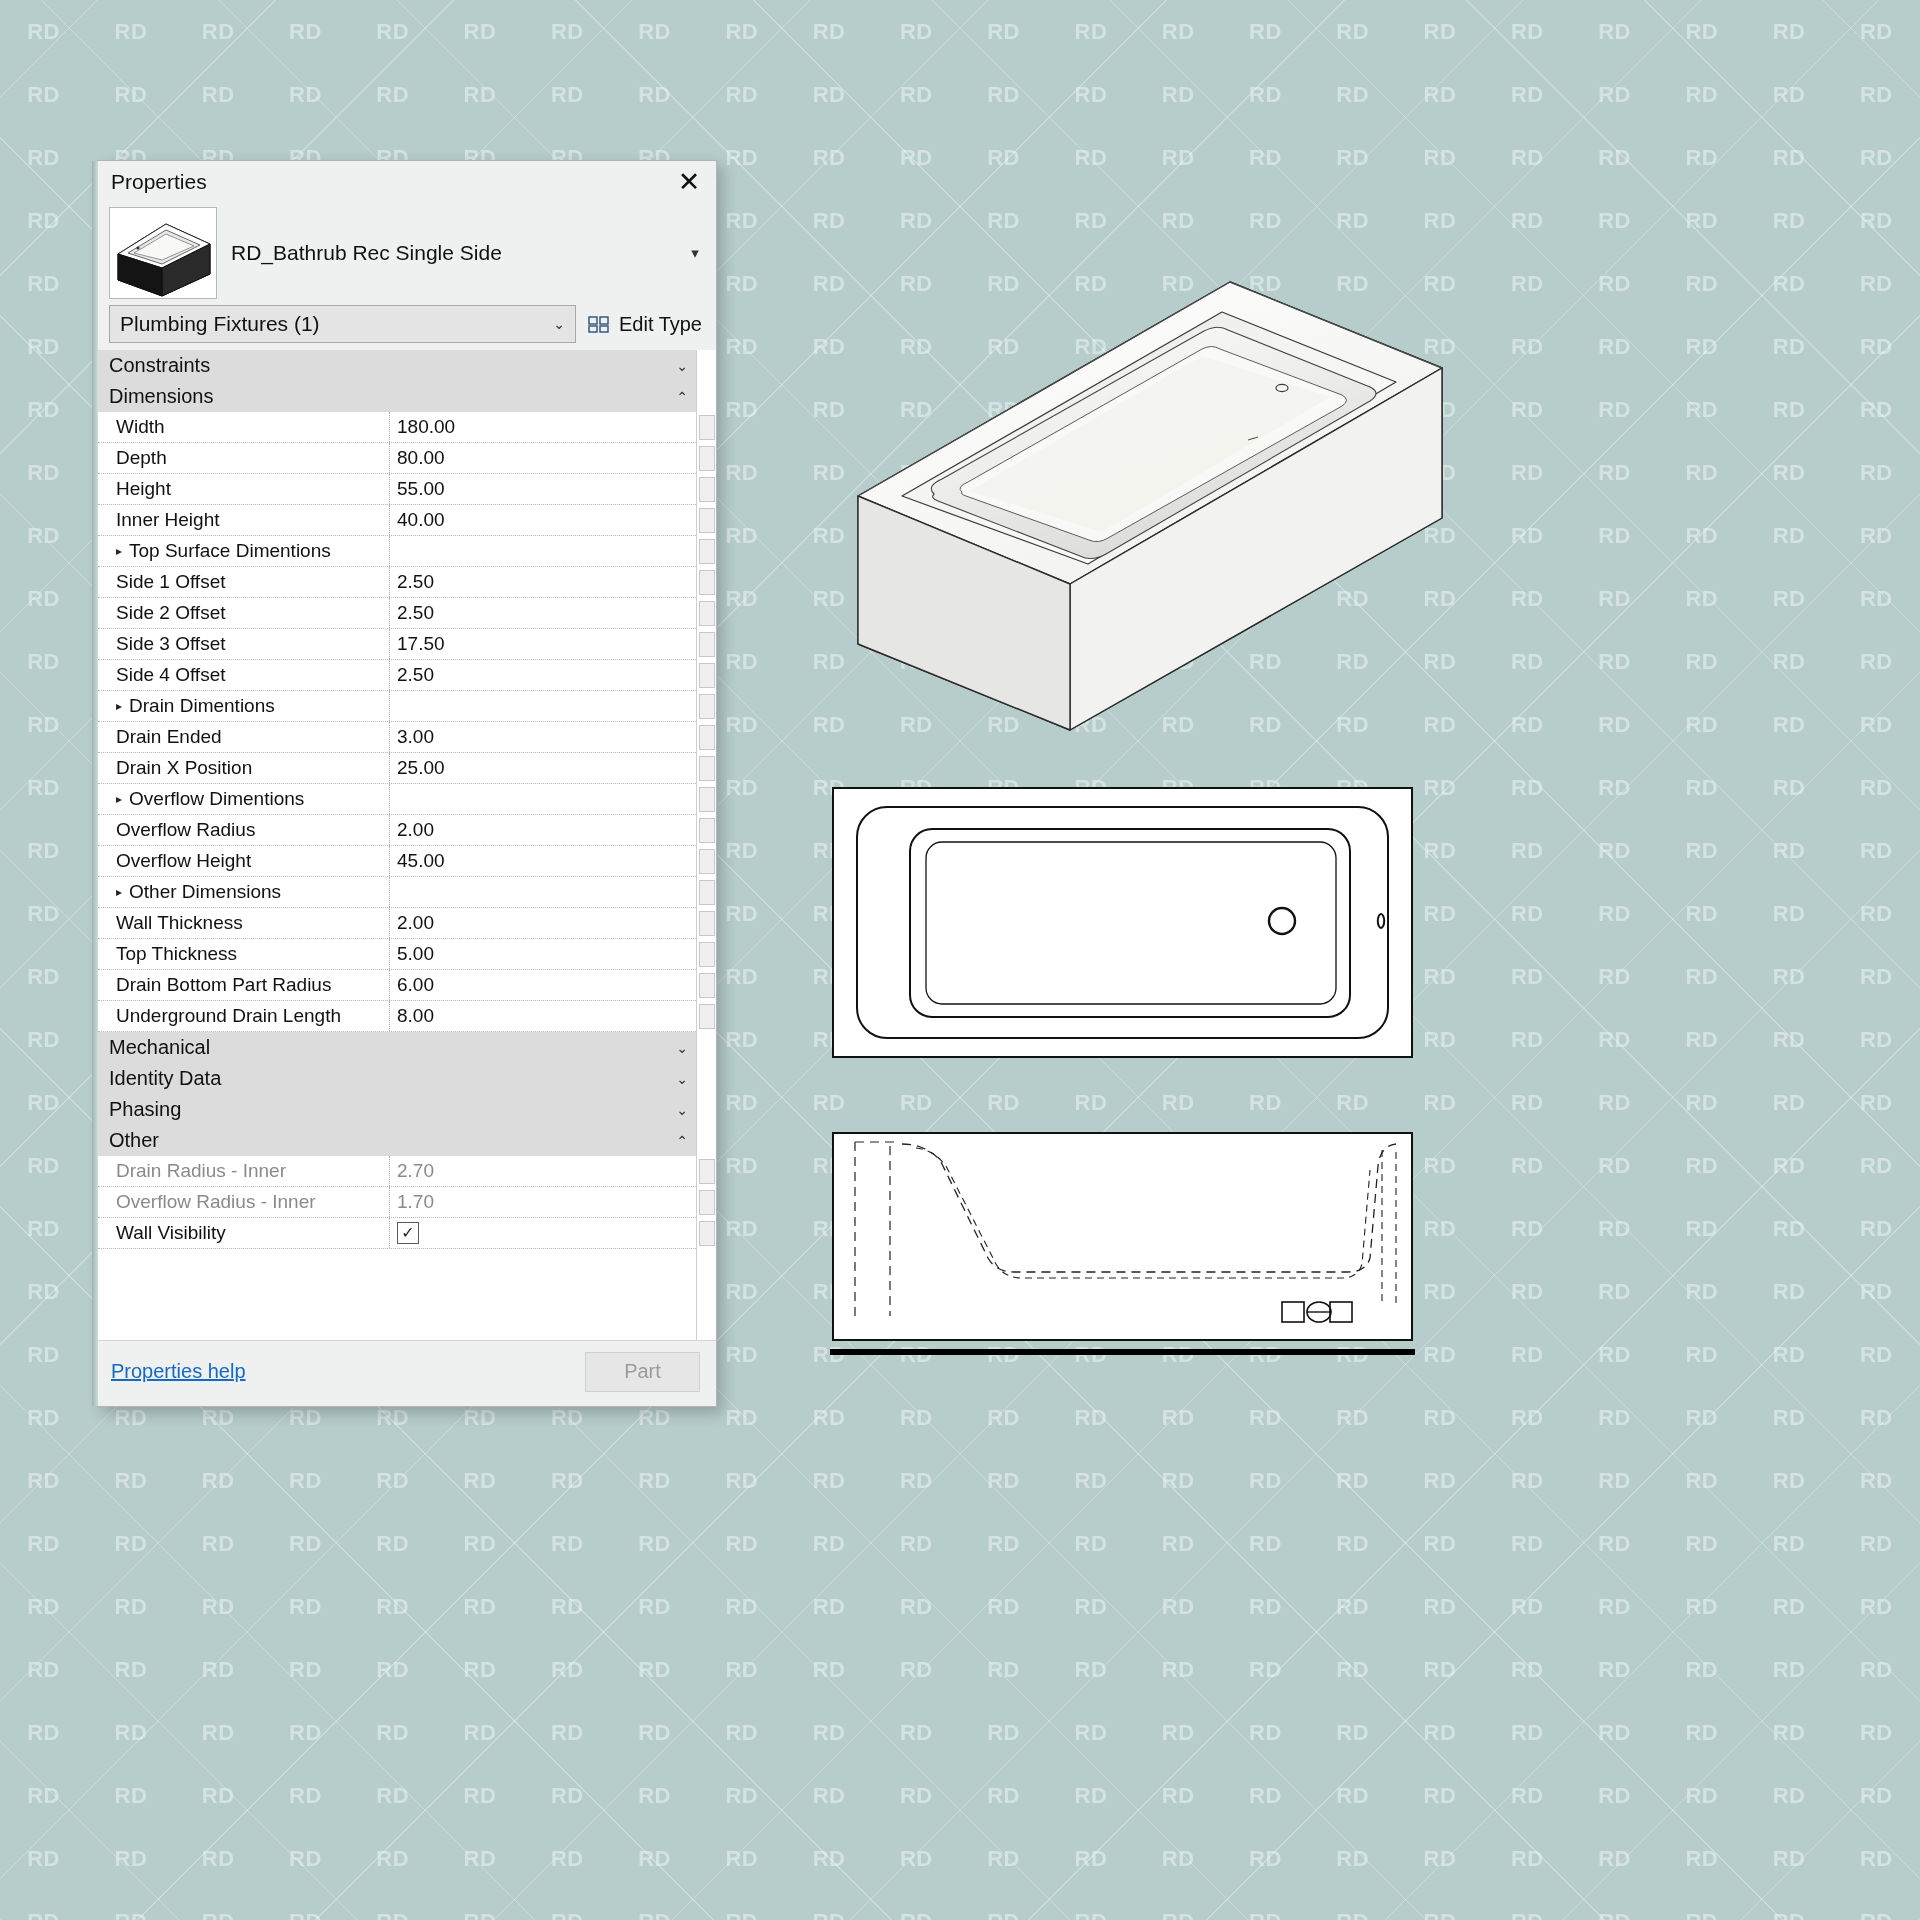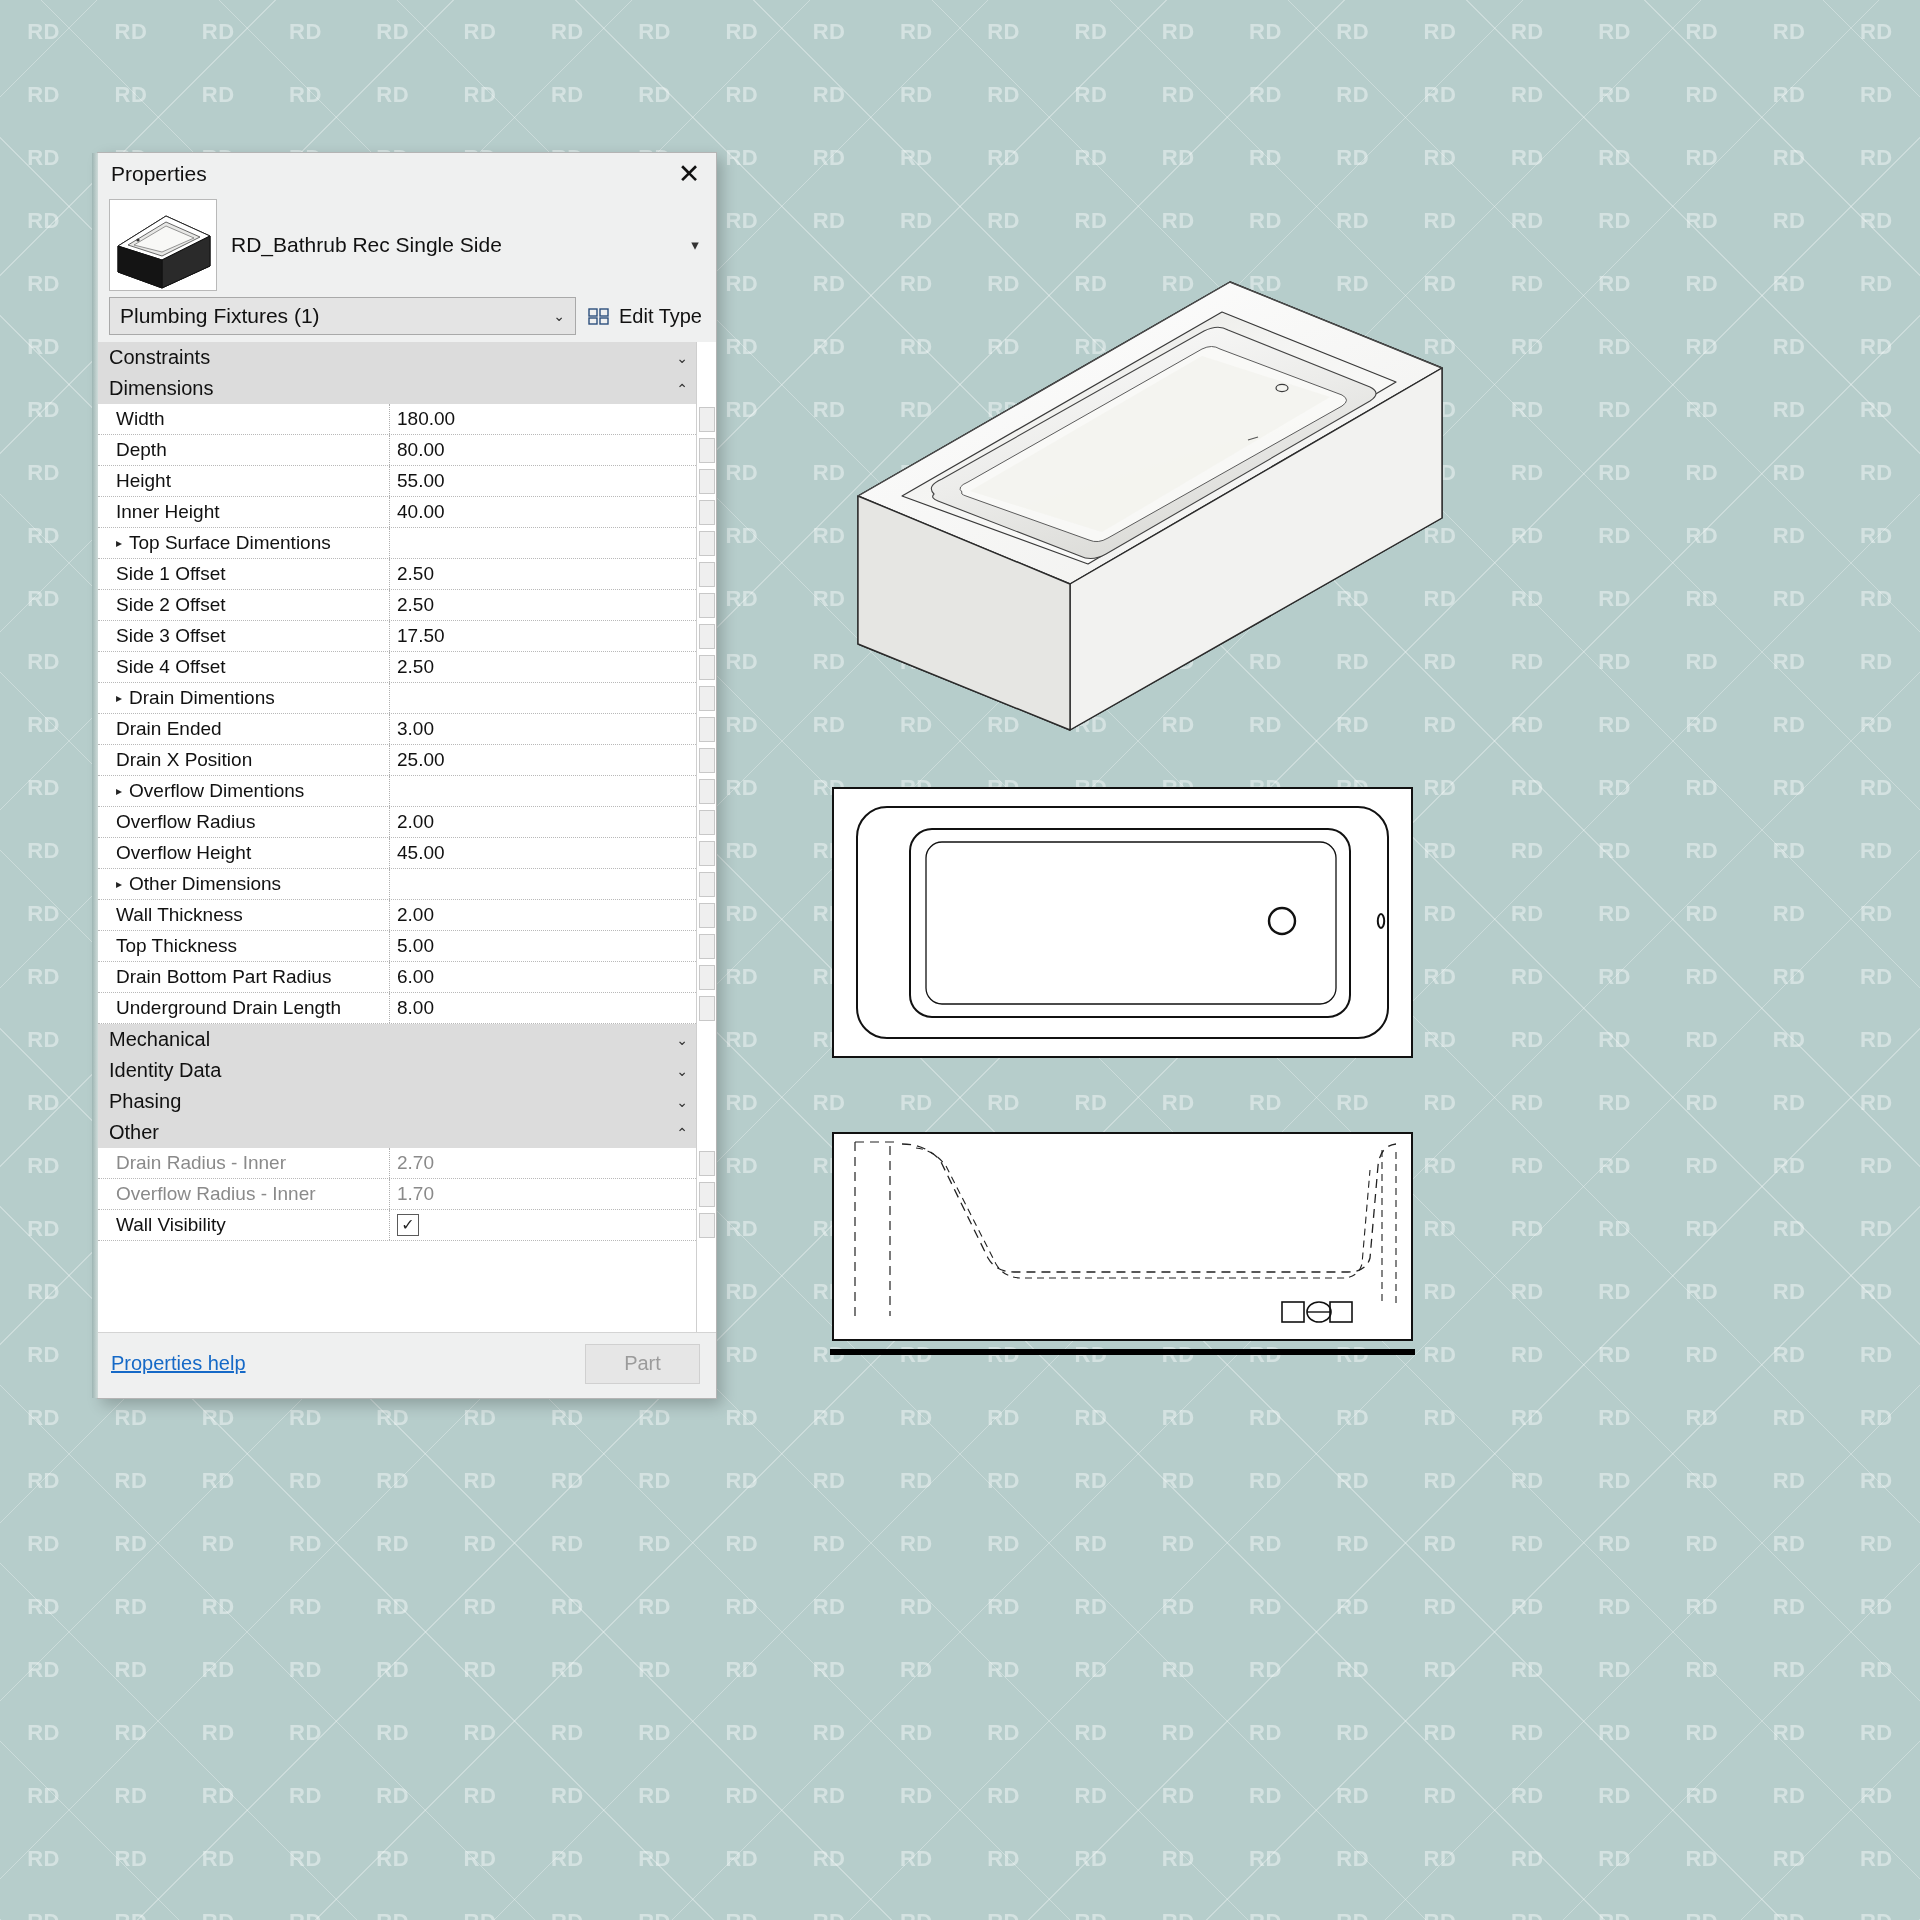--- a/index.html
+++ b/index.html
@@ -36,21 +36,21 @@
   }
 
   
   .draw { position:absolute; z-index:2; }
   #iso-view { left:830px; top:260px; width:640px; height:490px; }
   #plan-view { left:830px; top:785px; width:585px; height:275px; }
   #elev-view { left:830px; top:1130px; width:585px; height:250px; }
 
   
   #props {
-    position:absolute; left:97px; top:152px;
+    position:absolute; left:97px; top:160px;
     width:620px; height:1247px;
     background:#eff0f0;
     border:1px solid #b4b4b4;
     box-shadow:5px 6px 14px rgba(0,0,0,.22);
     z-index:5;
     font-size:19px;
     color:#1a1a1a;
     display:flex; flex-direction:column;
   }
   #titlebar {

